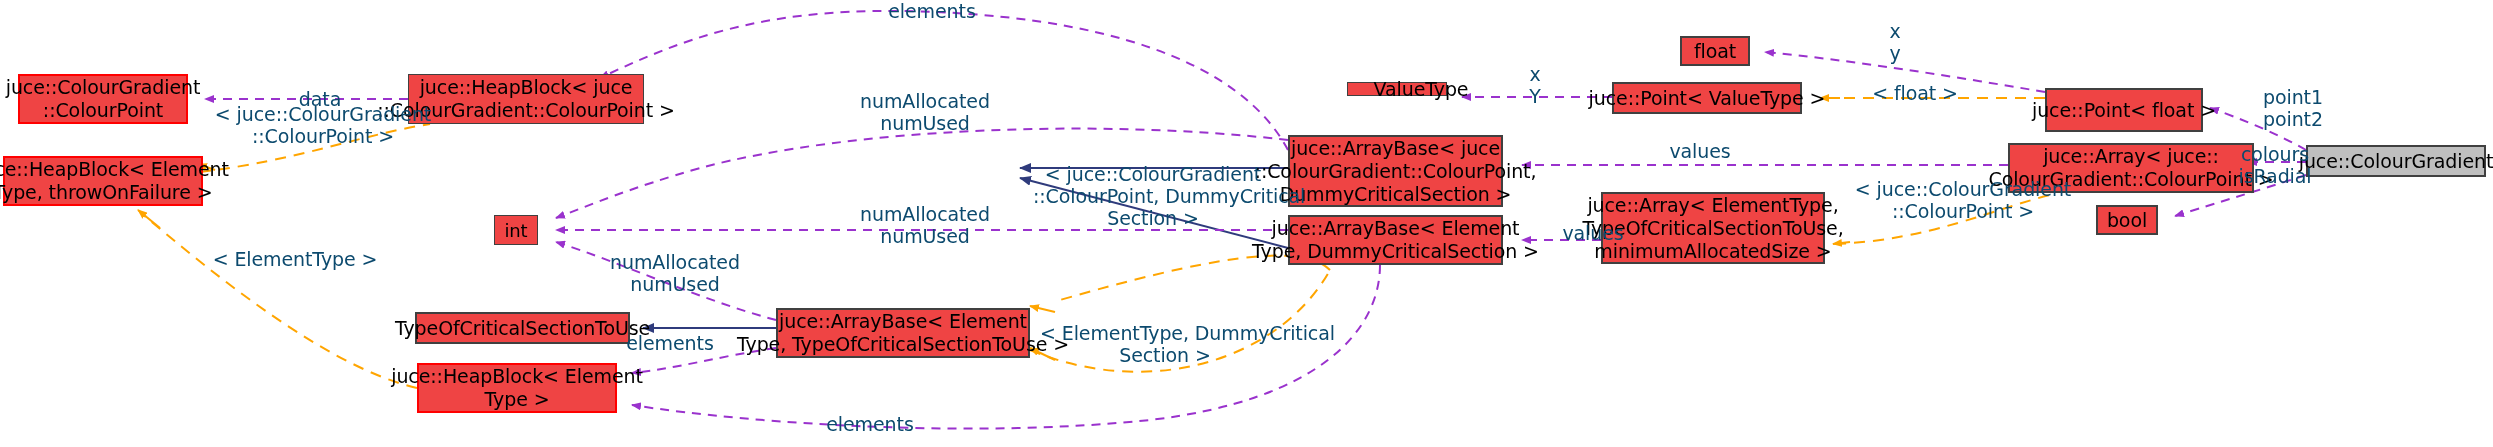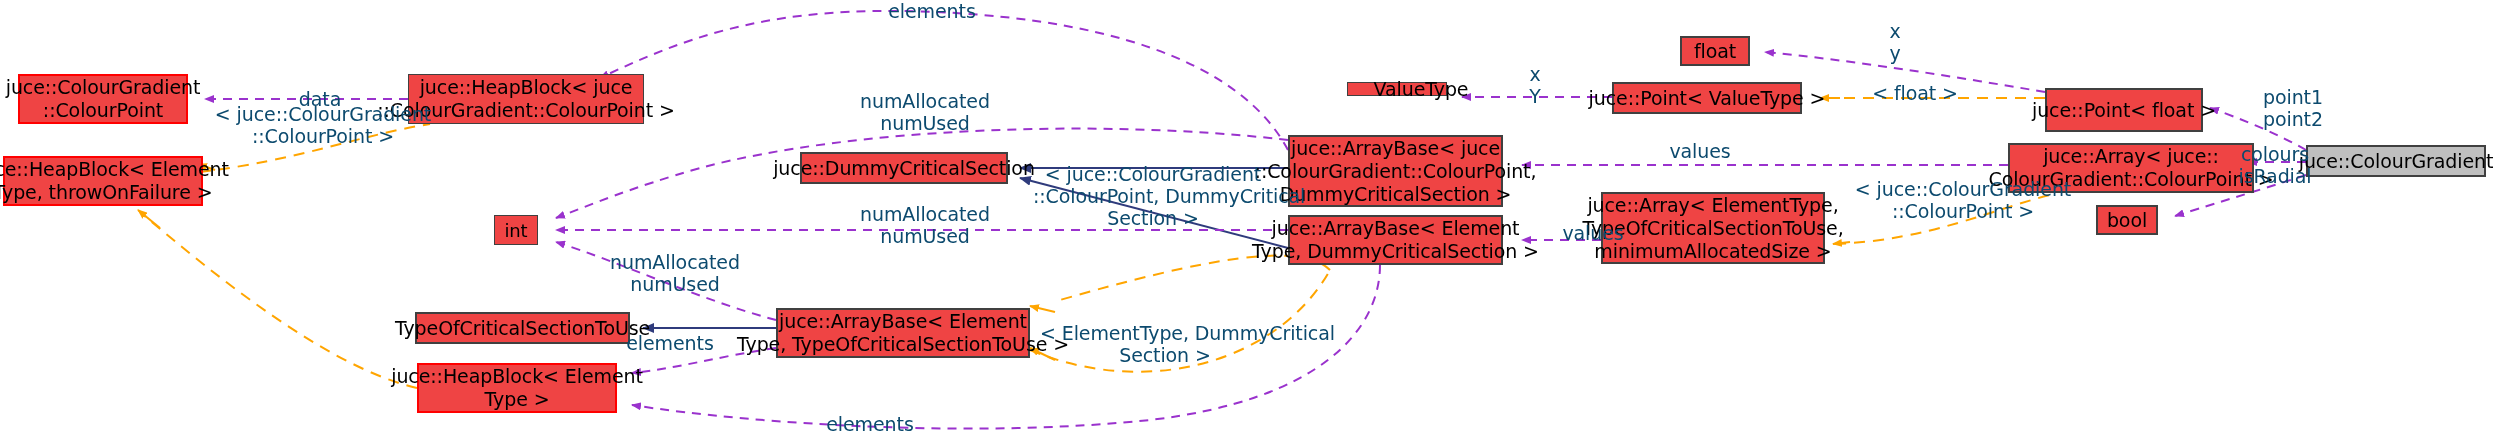--- a/index.html
+++ b/index.html
@@ -135,21 +135,20 @@
 ::ColourPoint</div>
 
   <div class="node" style="left:408px;top:74px;width:236px;height:50px;">juce::HeapBlock&lt; juce
 ::ColourGradient::ColourPoint &gt;</div>
 
   <div class="node red" style="left:3px;top:156px;width:200px;height:50px;">juce::HeapBlock&lt; Element
 Type, throwOnFailure &gt;</div>
 
   <div class="node" style="left:494px;top:215px;width:44px;height:30px;font-size:18px;">int</div>
 
-  <div class="node thick" style="left:800px;top:152px;width:208px;height:32px;">juce::DummyCriticalSection</div>
 
   <div class="node" style="left:1347px;top:82px;width:100px;height:14px;padding-left:48px;">ValueType</div>
 
   <div class="node thick" style="left:1680px;top:36px;width:70px;height:30px;">float</div>
 
   <div class="node thick" style="left:1612px;top:82px;width:190px;height:32px;">juce::Point&lt; ValueType &gt;</div>
 
   <div class="node thick" style="left:2045px;top:68px;width:158px;height:44px;margin-top:20px;">juce::Point&lt; float &gt;</div>
 
   <div class="node thick" style="left:1288px;top:135px;width:215px;height:72px;">juce::ArrayBase&lt; juce
@@ -209,20 +208,21 @@
 isRadial</div>
 
   <div class="edge-label" style="left:1848px;top:178px;width:230px;">&lt; juce::ColourGradient
 ::ColourPoint &gt;</div>
 
   <div class="edge-label" style="left:830px;top:203px;width:190px;">numAllocated
 numUsed</div>
 
   <div class="edge-label" style="left:1533px;top:222px;width:120px;">values</div>
 
+  <div class="edge-label" style="left:185px;top:248px;width:220px;">&lt; ElementType &gt;</div>
 
   <div class="edge-label" style="left:580px;top:251px;width:190px;">numAllocated
 numUsed</div>
 
   <div class="edge-label" style="left:600px;top:332px;width:140px;">elements</div>
 
   <div class="edge-label" style="left:1040px;top:322px;width:250px;">&lt; ElementType, DummyCritical
 Section &gt;</div>
 
   <div class="edge-label" style="left:800px;top:413px;width:140px;">elements</div>

